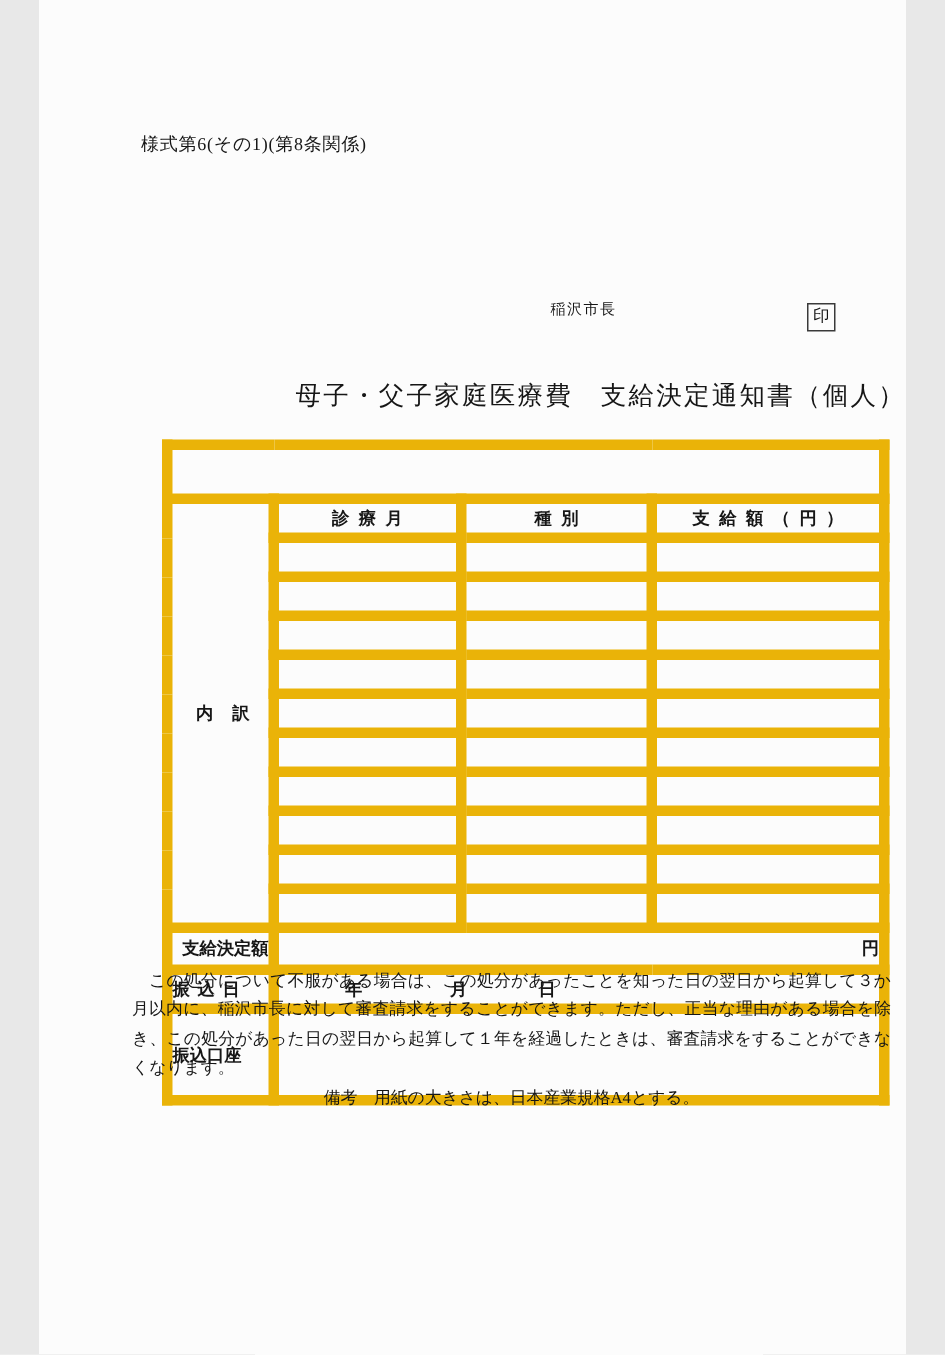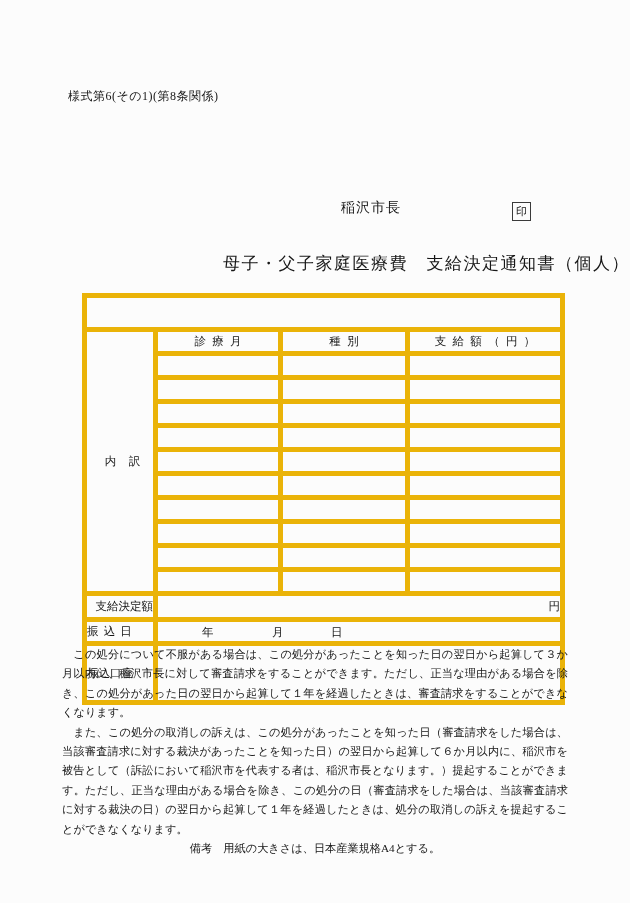--- a/index.html
+++ b/index.html
@@ -1,31 +1,31 @@
 <!DOCTYPE html>
 <html lang="ja"><head>
 <meta charset="utf-8">
 <style>
   html,body{margin:0;padding:0;background:#e8e8e8;}
   .page{
     position:relative;
-    width:630px;height:903px;
+    width:578px;height:903px;
     margin:0 auto;
     background:#fcfcfc;
     font-family:"Liberation Serif","DejaVu Serif",serif;
     color:#161616;
     overflow:hidden;
   }
   .form-number{
     position:absolute;left:68px;top:88px;
     font-size:12px;letter-spacing:0.5px;white-space:nowrap;
   }
   .addressee{
     position:absolute;left:341px;top:199px;
-    font-size:14px;letter-spacing:1px;white-space:nowrap;
+    font-size:10px;letter-spacing:1px;white-space:nowrap;
   }
   .seal-box{
     position:absolute;left:512px;top:202px;
     width:17px;height:17px;
     border:1px solid #3a3a3a;
     display:flex;align-items:center;justify-content:center;
     font-size:11px;line-height:1;
     background:#fcfcfc;
   }
   .doc-title{
@@ -33,23 +33,23 @@
     text-align:right;font-size:17px;letter-spacing:1.5px;
     white-space:nowrap;
   }
   .table-wrap{position:absolute;left:82px;top:293px;}
   table.main{
     border-collapse:collapse;table-layout:fixed;
     width:478px;
     border:1.5px solid #222;
   }
   table.main td,table.main th{
-    border:5px solid #eab308;
+    border:7px solid #eab308;
     padding:0;margin:0;
-    font-weight:normal;
+    font-weight:bold;
     font-size:11.5px;
     vertical-align:middle;
   }
   col.c0{width:71px;}col.c1{width:125px;}col.c2{width:127px;}col.c3{width:155px;}
   tr.r-top td{height:29px;}
   tr.r-head th{
     height:19px;text-align:center;
     letter-spacing:0.55em;padding-left:0.55em;
   }
   td.c-breakdown{
@@ -188,19 +188,18 @@
         <tr class="r-account">
           <td class="c-label c-account-label">振込口座</td>
           <td colspan="3"></td>
         </tr>
       </tbody>
     </table>
   </div>
 
   <div class="notes">
     <p>　この処分について不服がある場合は、この処分があったことを知った日の翌日から起算して３か月以内に、稲沢市長に対して審査請求をすることができます。ただし、正当な理由がある場合を除き、この処分があった日の翌日から起算して１年を経過したときは、審査請求をすることができなくなります。</p>
-    <p>　また、この処分の取消しの訴えは、この処分があったことを知った日（審査請求をした場合は、当該審査請求に対する裁決があったことを知った日）の翌日から起算して６か月以内に、稲沢市を被告として（訴訟において稲沢市を代表する者は、稲沢市長となります。）提起することができます。ただし、正当な理由がある場合を除き、この処分の日（審査請求をした場合は、当該審査請求に対する裁決の日）の翌日から起算して１年を経過したときは、処分の取消しの訴えを提起することができなくなります。</p>
     <p class="remarks">
       <span class="remarks-label">備考</span><span>用紙の大きさは、日本産業規格A4とする。</span>
     </p>
   </div>
 
 </div>
 
 </body></html>

